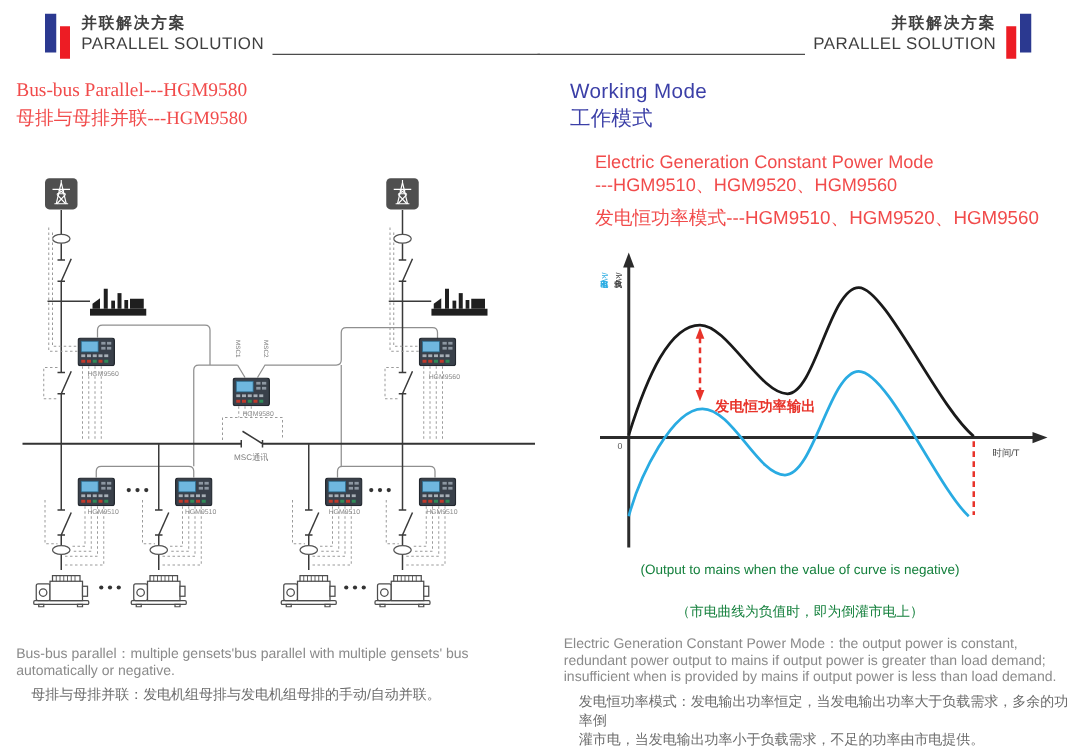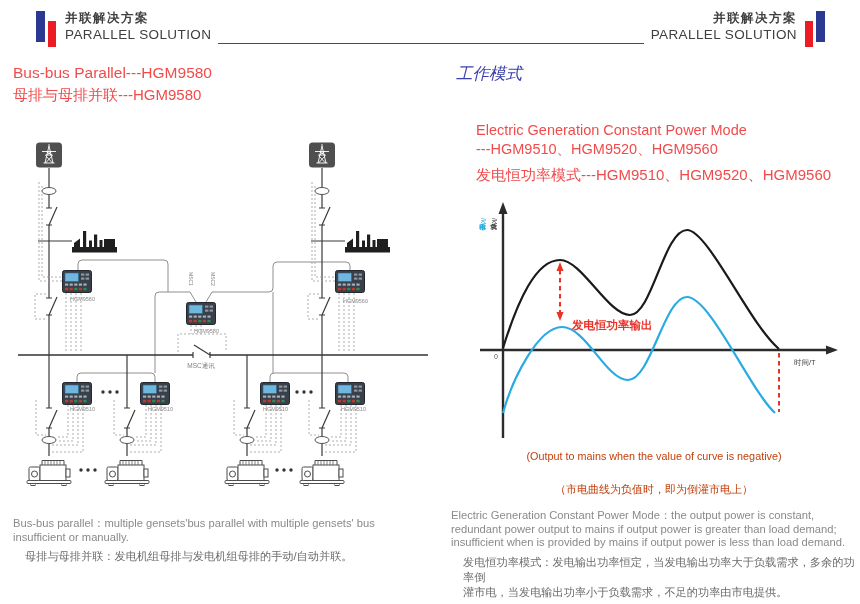--- a/index.html
+++ b/index.html
@@ -16,27 +16,27 @@
   .hdr-left .bar-blue{left:0;top:3px;height:31px;}
   .hdr-left .bar-red{left:12px;top:13px;height:26px;width:8px;}
   .hdr-right .bar-red{left:1px;top:13px;height:26px;width:8px;}
   .hdr-right .bar-blue{left:12px;top:3px;height:31px;}
   .hdr-text{margin:2px 7px 0 7px;white-space:nowrap;}
   .hdr-text .zh{font-size:12.5px;font-weight:bold;letter-spacing:1.5px;color:#3f3f3f;}
   .hdr-text .en{font-size:13.5px;letter-spacing:.4px;color:#3f3f3f;}
   .hdr-line{flex:1;height:1px;background:#4c4c4c;align-self:flex-end;margin-bottom:6px;}
   .hdr-right .hdr-text{text-align:right;}
   
-  .ls-title{position:absolute;left:13px;top:62px;line-height:22px;white-space:nowrap;}
+  .ls-title{position:absolute;left:13px;top:62px;line-height:22px;white-space:nowrap;font-family:Liberation Serif, serif;}
   .red-txt{color:#f14b4b;}
   .ls-title .l1{font-size:15.5px;}
   .ls-title .l2{font-size:15px;}
   .wm-title{position:absolute;left:456px;top:62px;color:#3b3fa7;line-height:22px;}
   .wm-title .l1{font-size:16.5px;letter-spacing:.3px;}
-  .wm-title .l2{font-size:16.5px;font-style:italic;}
+  .wm-title .l2{font-size:16.5px;}
   .mode-title{position:absolute;left:456px;top:121px;line-height:19px;white-space:nowrap;margin-left:20px;}
   .mode-title .e{font-size:14.5px;}
   .mode-title .z{font-size:15px;margin-top:6px;}
   
   .diagram-svg{position:absolute;left:0;top:138px;}
   .chart-svg{position:absolute;left:450px;top:190px;}
   .pw{stroke:#3a3a3a;stroke-width:1.2;fill:none;}
   .bus{stroke:#333;stroke-width:1.6;fill:none;}
   .comm{stroke:#8f8f8f;stroke-width:1;fill:none;}
   .dash{stroke:#9a9a9a;stroke-width:.8;fill:none;stroke-dasharray:2 2;}
@@ -47,21 +47,21 @@
   .msccomm{font-family:"Liberation Sans",sans-serif;font-size:6.5px;fill:#808080;}
   .axis{stroke:#2b2b2b;stroke-width:2.4;fill:none;}
   .curve-k{stroke:#1a1a1a;stroke-width:2.2;fill:none;}
   .curve-c{stroke:#29abe2;stroke-width:2.2;fill:none;}
   .rdash{stroke:#e8332a;stroke-width:2;fill:none;stroke-dasharray:4.5 3.5;}
   .vtext{writing-mode:vertical-rl;font-size:6.5px;}
   .annot{font-size:11.5px;font-weight:bold;fill:#e8332a;}
   .xlab{font-size:7.5px;fill:#444;}
   .olab{font-size:7px;fill:#555;}
   
-  .chart-cap{position:absolute;left:450px;top:450px;width:408px;text-align:center;color:#c2410c;}
+  .chart-cap{position:absolute;left:436px;top:450px;width:408px;text-align:center;color:#15803d;}
   .chart-cap .c1{font-size:10.8px;}
   .chart-cap .c2{font-size:11px;margin-top:20px;}
   .para{position:absolute;font-size:11.2px;}
   .para .en{color:#8a8a8a;line-height:13.6px;}
   .para .zh{color:#6b6b6b;line-height:15px;margin-top:5px;margin-left:12px;}
   .para-left{left:13px;top:517px;width:430px;}
   .para-right{left:451px;top:509px;width:404px;}
 </style>
 </head>
 <body>
@@ -89,20 +89,21 @@
     <span class="bar bar-blue" style="background:#2b3990"></span>
   </div>
 </div>
 
 <div class="ls-title red-txt">
   <div class="l1">Bus-bus Parallel---HGM9580</div>
   <div class="l2">母排与母排并联---HGM9580</div>
 </div>
 
 <div class="wm-title">
+  <div class="l1">Working Mode</div>
   <div class="l2">工作模式</div>
 </div>
 <div class="mode-title red-txt">
   <div class="e">Electric Generation  Constant Power Mode</div>
   <div class="e">---HGM9510、HGM9520、HGM9560</div>
   <div class="z">发电恒功率模式---HGM9510、HGM9520、HGM9560</div>
 </div>
 
 <svg class="diagram-svg" width="445" height="364" viewBox="0 0 445 364">
   <defs>
@@ -262,21 +263,21 @@
 </svg>
 
 <div class="chart-cap">
   <div class="c1">(Output to mains when the value of curve is negative)</div>
   <div class="c2">（市电曲线为负值时，即为倒灌市电上）</div>
 </div>
 
 <div class="para para-left">
   <div class="en">
     <div>Bus-bus parallel：multiple gensets'bus parallel with multiple gensets' bus</div>
-    <div>insufficient or manually.</div>
+    <div>automatically or negative.</div>
   </div>
   <div class="zh">
     <div>母排与母排并联：发电机组母排与发电机组母排的手动/自动并联。</div>
   </div>
 </div>
 
 <div class="para para-right">
   <div class="en">
     <div>Electric Generation  Constant Power Mode：the output power is constant,</div>
     <div>redundant power output to mains if output power is greater than load demand;</div>

